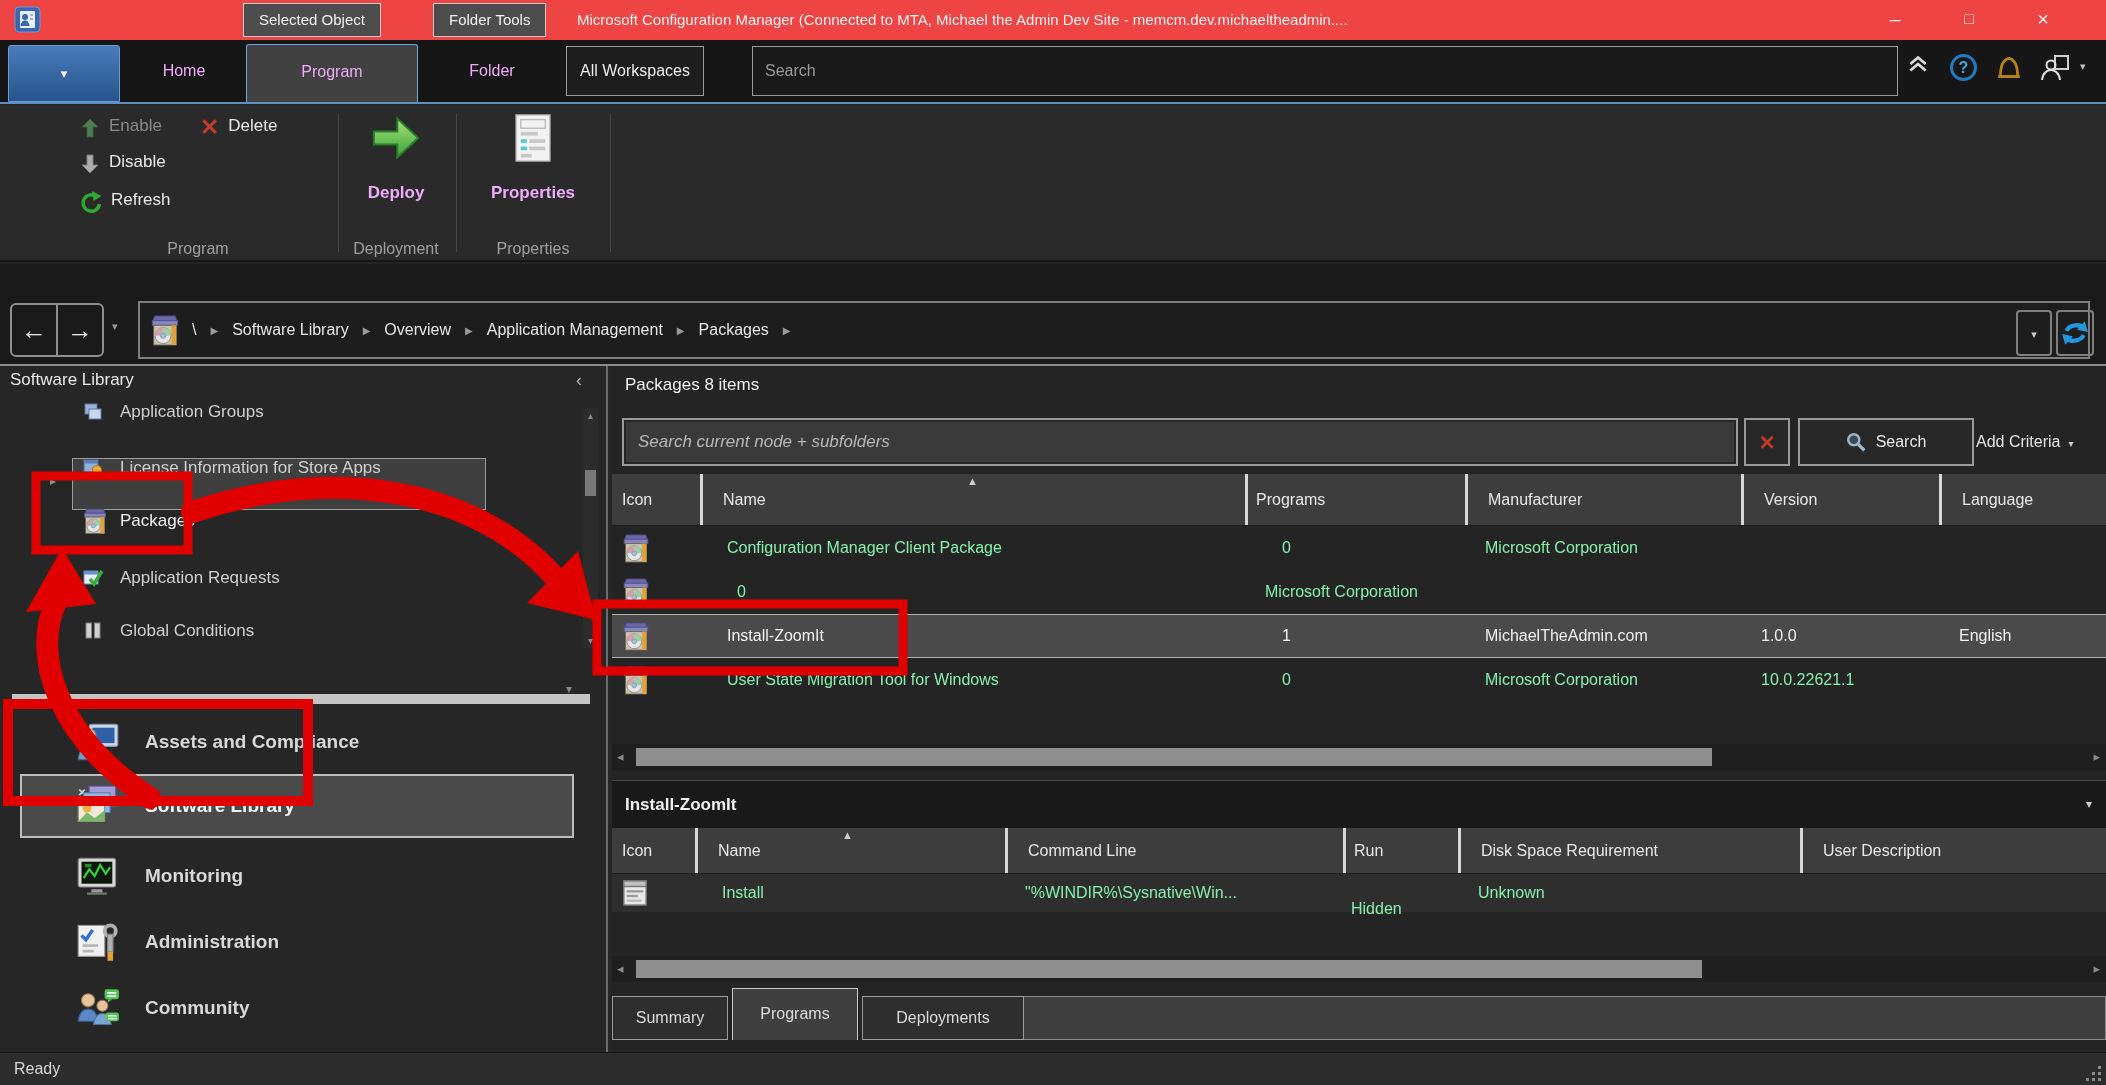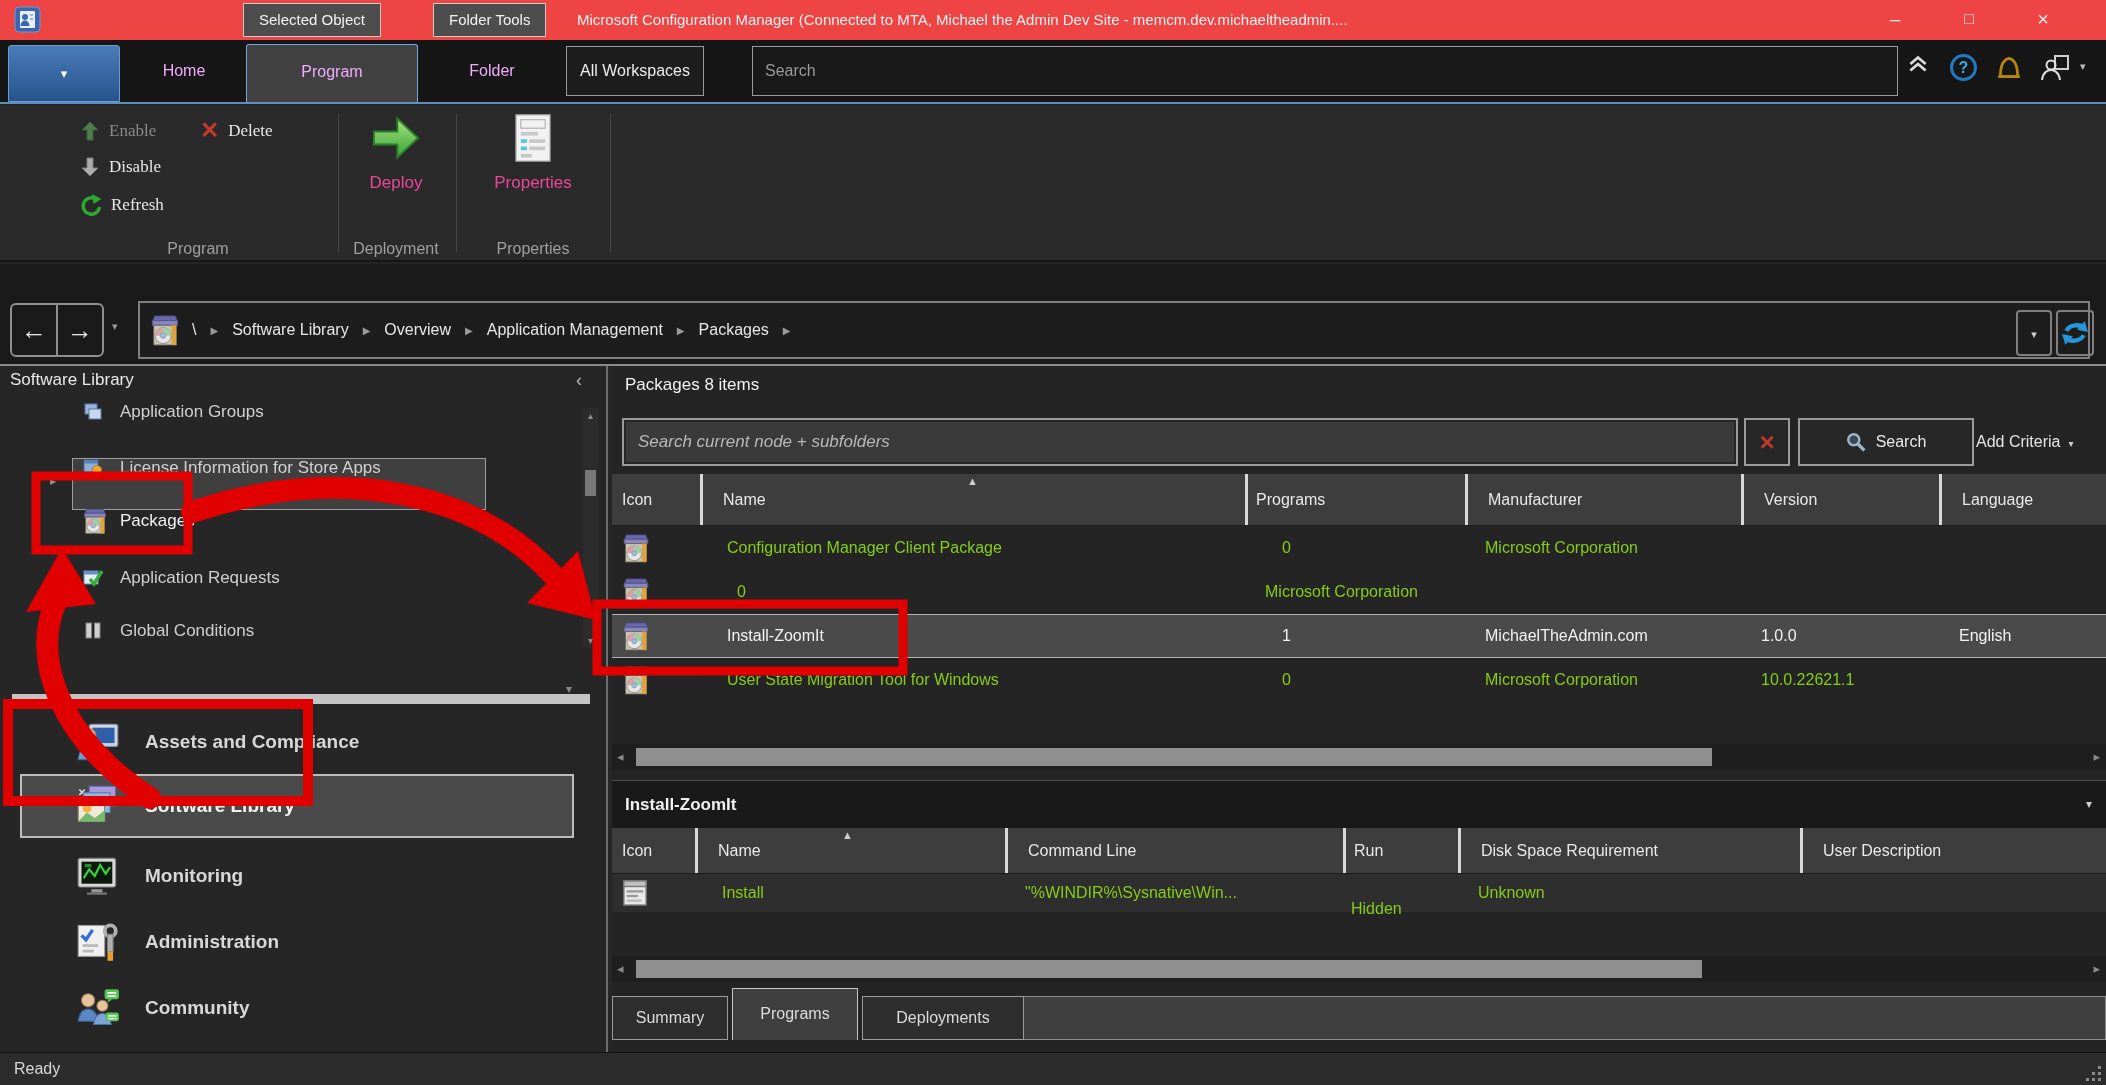--- a/index.html
+++ b/index.html
@@ -37,25 +37,25 @@
   .topic.pcaret { left:2080px; top:20px; color:#bbb; font-size:11px; }
 
   
   .ribbon { position:absolute; left:0; top:106px; width:100%; height:156px; background:#2a2a2a; border-bottom:2px solid #161616; }
   .rsep { position:absolute; top:8px; width:1px; height:138px; background:#454545; }
   .rgroup-label { position:absolute; bottom:4px; left:0; right:0; text-align:center; color:#9f9f9f; font-size:16px; }
   .rg { position:absolute; top:0; height:156px; }
   .rg1 { left:60px; width:276px; }
   .rg2 { left:340px; width:112px; }
   .rg3 { left:458px; width:150px; }
-  .sbtn { position:absolute; display:flex; align-items:center; gap:9px; height:30px; font-size:17px; color:#e8e8e8; cursor:default;font-family:Liberation Serif, serif; }
+  .sbtn { position:absolute; display:flex; gap:9px; height:30px; font-size:17px; color:#e8e8e8; cursor:default; }
   .sbtn.dis { color:#8a8a8a; }
   .sbtn .xglyph { color:#c23b2e; font-size:23px; font-weight:bold; line-height:22px; }
   .bigbtn { position:absolute; top:6px; width:100%; text-align:center; }
-  .bigbtn .blabel { margin-top:9px; font-size:17px; color:#ec4899; }
+  .bigbtn .blabel { margin-top:19px; font-size:17px; color:#f0abfc;font-weight:bold; }
 
   
   .gapstrip { position:absolute; left:0; top:264px; width:100%; height:32px; background:#1a1a1a; }
   .addressbar { position:absolute; left:0; top:296px; width:100%; height:70px; background:#1a1a1a; border-bottom:2px solid #8a8a8a; }
   .navbtns { position:absolute; left:10px; top:7px; width:94px; height:54px; border:2px solid #8f8f8f; border-radius:6px; display:flex; }
   .navbtns .nb { flex:1; text-align:center; line-height:50px; font-size:26px; color:#e8e8e8; }
   .navbtns .nb + .nb { border-left:2px solid #8f8f8f; }
   .addrcaret { position:absolute; left:112px; top:24px; color:#9a9a9a; font-size:11px; }
   .addrbox { position:absolute; left:138px; top:5px; width:1952px; height:58px; border:2px solid #7f7f7f; background:#1d1d1d; display:flex; align-items:center; padding-left:10px; }
   .addrbox .crumb { font-size:16px; color:#e6e6e6; white-space:nowrap; }
@@ -108,21 +108,21 @@
   .searchbtn { position:absolute; left:1186px; top:52px; width:176px; height:48px; border:2px solid #9a9a9a; background:#272727; display:flex; align-items:center; justify-content:center; gap:10px; font-size:16px; color:#e8e8e8; }
   .addcrit { position:absolute; left:1364px; top:52px; height:48px; line-height:48px; font-size:16px; color:#e4e4e4; }
   .addcrit .ac-caret { font-size:10px; color:#cfcfcf; margin-left:8px; }
 
   .grid-head { position:absolute; left:0; width:1494px; display:grid; background:#3d3d3d; border-bottom:1px solid #1d1d1d; }
   .grid-head .hc { display:flex; align-items:center; padding-left:20px; font-size:16px; color:#e8e8e8; }
   .grid-head .hc + .hc { border-left:3px solid #d8d8d8; }
   .mainhead { top:108px; height:52px; grid-template-columns:88px 545px 220px 276px 198px 167px; }
   .sortasc { position:absolute; top:1px; font-size:11px; color:#cfcfcf; }
   .mainhead-sort { left:355px; }
-  .grid-row { position:absolute; left:0; width:1494px; display:grid; align-items:center; font-size:16px; color:#84cc16; }
+  .grid-row { position:absolute; left:0; width:1494px; display:grid; align-items:center; font-size:16px; color:#86efac; }
   .grid-row > div { padding-left:20px; white-space:nowrap; overflow:hidden; }
   .mrow { grid-template-columns:88px 545px 220px 276px 198px 167px; height:44px; }
   .mrow .icell { padding-left:10px; }
   .mrow .ncell { padding-left:27px; }
   .mrow .pcell { padding-left:37px; }
   .mr0 { top:160px; } .mr1 { top:204px; } .mr2 { top:248px; } .mr3 { top:292px; }
   .mrow.sel { background:#4a4a4a; border-top:1px solid #b5b5b5; border-bottom:1px solid #b5b5b5; color:#f2f2f2; }
 
   .hscroll { position:absolute; left:0; width:1494px; height:26px; background:#1f1f1f; }
   .hs1 { top:378px; } .hs2 { top:590px; }

